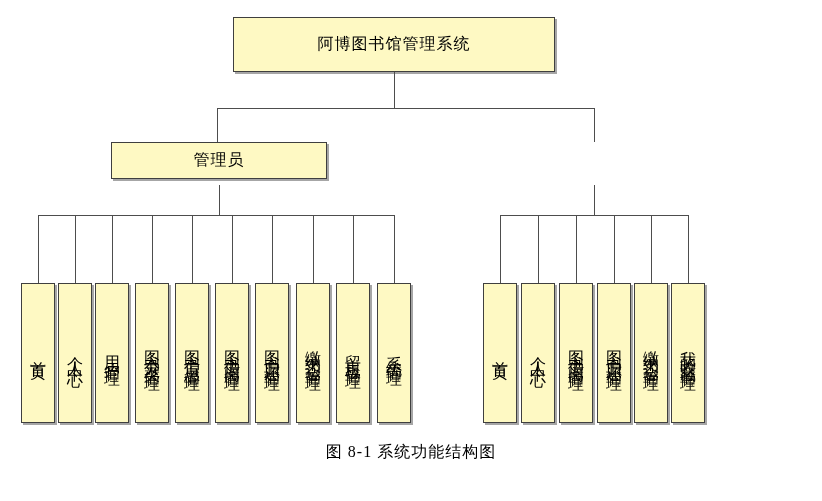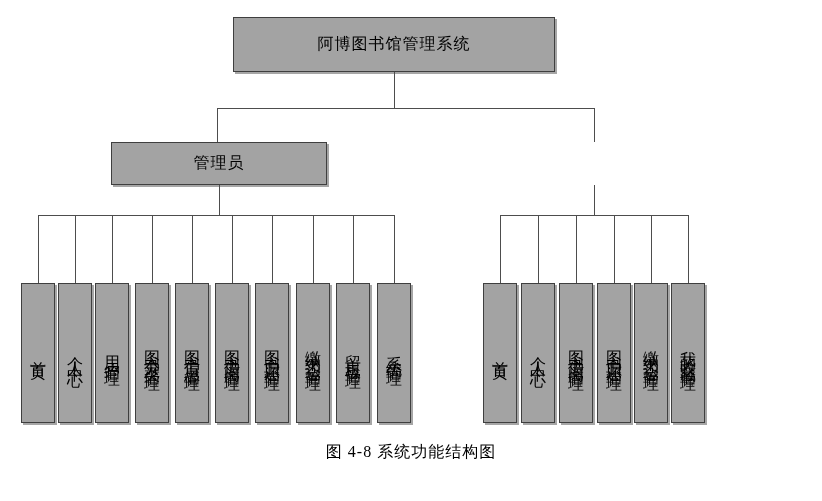--- a/index.html
+++ b/index.html
@@ -10,21 +10,21 @@
   }
   #stage {
     position: relative;
     width: 822px;
     height: 501px;
     background: #ffffff;
     overflow: hidden;
   }
   .node {
     position: absolute;
-    background: #a3a3a3;
+    background: #fef9c3;
     border: 1px solid #3f3f3f;
     box-shadow: 2px 2px 0 0 #a6a6a6;
     display: flex;
     align-items: center;
     justify-content: center;
     color: #000000;
     box-sizing: border-box;
   }
   .node-h {
     font-size: 16px;
@@ -67,21 +67,21 @@
 
   <div class="node node-h" style="left:233px; top:17px; width:322px; height:55px;">
     <span>阿博图书馆管理系统</span>
   </div>
 
   <div class="line vline" style="left:394px; top:72px; height:36px;"></div>
   <div class="line hline" style="left:217px; top:108px; width:378px;"></div>
   <div class="line vline" style="left:217px; top:108px; height:34px;"></div>
   <div class="line vline" style="left:594px; top:108px; height:34px;"></div>
 
-  <div class="node node-h" style="left:111px; top:142px; width:216px; height:43px;">
+  <div class="node node-h" style="left:111px; top:142px; width:216px; height:37px;">
     <span>管理员</span>
   </div>
 
   <div class="line vline" style="left:219px; top:185px; height:30px;"></div>
   <div class="line hline" style="left:38px; top:215px; width:357px;"></div>
   <div class="line vline" style="left:38px;  top:215px; height:68px;"></div>
   <div class="line vline" style="left:75px;  top:215px; height:68px;"></div>
   <div class="line vline" style="left:112px; top:215px; height:68px;"></div>
   <div class="line vline" style="left:152px; top:215px; height:68px;"></div>
   <div class="line vline" style="left:192px; top:215px; height:68px;"></div>
@@ -143,15 +143,15 @@
   <div class="node node-v" style="left:597px;">
     <span class="vtext">图书归还管理</span>
   </div>
   <div class="node node-v" style="left:634px;">
     <span class="vtext">缴纳罚金管理</span>
   </div>
   <div class="node node-v" style="left:671px;">
     <span class="vtext">我的收藏管理</span>
   </div>
 
-  <div class="caption">图 4-8 系统功能结构图</div>
+  <div class="caption">图 8-1 系统功能结构图</div>
 
 </div>
 
 </body></html>

